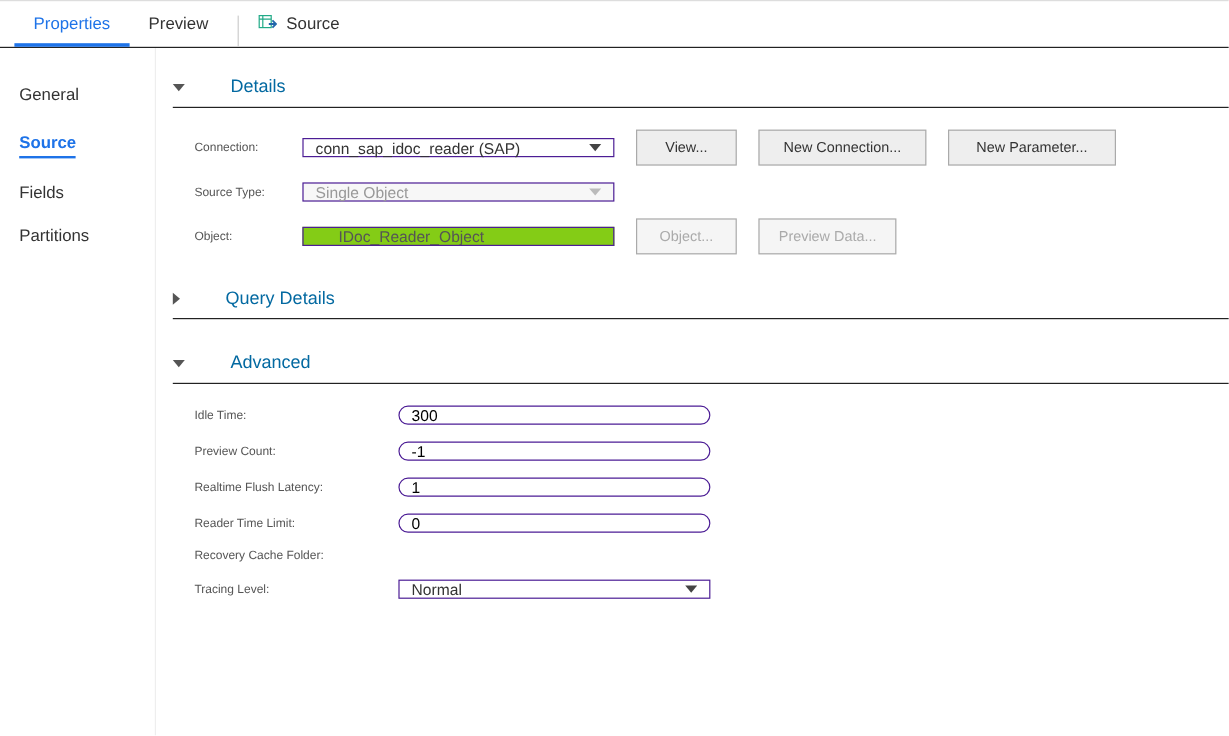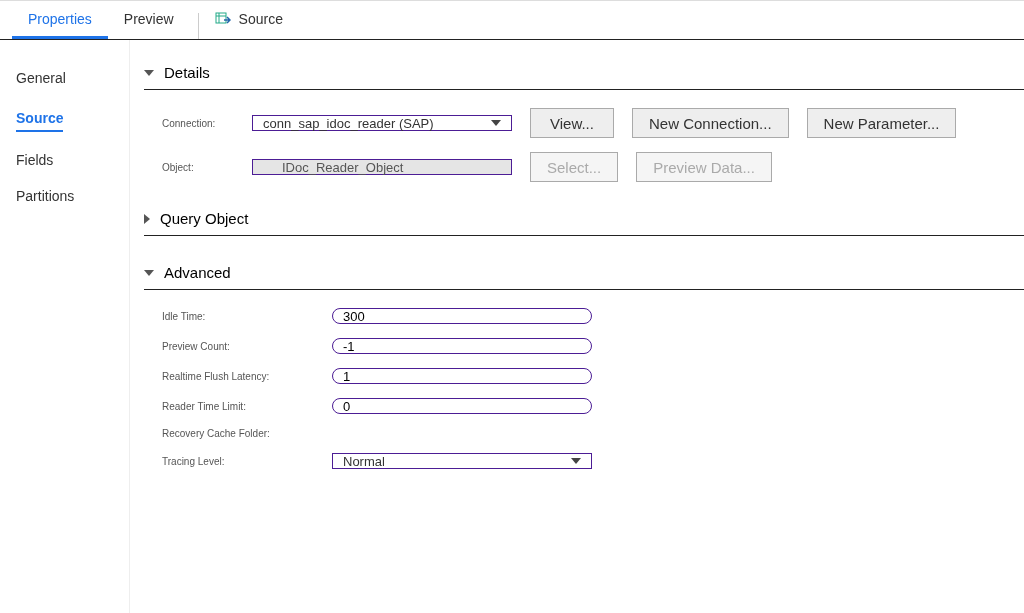--- a/index.html
+++ b/index.html
@@ -68,25 +68,26 @@
     flex: 1;
     padding: 20px 0 20px 14px;
   }
   .section {
     margin-bottom: 24px;
   }
   .section-header {
     display: flex;
     align-items: center;
     font-size: 15px;
-    color: #000000;
+    color: #0369a1;
     padding: 4px 0 8px 0;
     border-bottom: 1px solid #222;
     margin-bottom: 18px;
     cursor: pointer;
+    gap: 28px;
   }
   .tri {
     width: 0; height: 0;
     border-left: 5px solid transparent;
     border-right: 5px solid transparent;
     border-top: 6px solid #555;
     margin-right: 10px;
   }
   .tri-right {
     width: 0; height: 0;
@@ -124,39 +125,39 @@
     justify-content: space-between;
     cursor: pointer;
     width: 260px;
   }
   .dropdown.disabled {
     background: #f7f7f7;
     color: #999;
     cursor: default;
   }
   .dropdown.readonly {
-    background: #e5e5e5;
+    background: #84cc16;
     color: #555;
     cursor: default;
     padding-left: 29px;
   }
   .dd-caret {
     width:0;height:0;
     border-left:5px solid transparent;
     border-right:5px solid transparent;
     border-top:6px solid #444;
     margin-left:8px;
   }
   .btn {
     height: 30px;
     min-width: 84px;
     padding: 0 16px;
     border: 1px solid #aaa;
     background: #eee;
-    font-size: 15px;
+    font-size: 12px;
     color: #333;
     cursor: pointer;
     font-family: inherit;
   }
   .btn:disabled {
     color: #aaa;
     background: #f5f5f5;
     cursor: default;
   }
   .btn-row { display:flex; gap:18px; margin-left:18px;}
@@ -221,39 +222,46 @@
             <span>conn_sap_idoc_reader (SAP)</span>
             <span class="dd-caret"></span>
           </div>
           <div class="btn-row">
             <button class="btn">View...</button>
             <button class="btn" style="min-width:140px;padding-left:16px;">New Connection...</button>
             <button class="btn" style="min-width:140px;">New Parameter...</button>
           </div>
         </div>
 
+        <div class="form-row">
+          <div class="form-label narrow">Source Type:</div>
+          <div class="dropdown disabled">
+            <span>Single Object</span>
+            <span class="dd-caret" style="border-top-color:#bbb;"></span>
+          </div>
+        </div>
 
         <div class="form-row">
           <div class="form-label narrow">Object:</div>
           <div class="dropdown readonly" style="justify-content:flex-start;">
             <span>IDoc_Reader_Object</span>
           </div>
           <div class="btn-row">
-            <button class="btn" disabled="">Select...</button>
+            <button class="btn" disabled="">Object...</button>
             <button class="btn" disabled="">Preview Data...</button>
           </div>
         </div>
 
       </div>
     </div>
 
     <div class="section">
       <div class="section-header">
         <span class="tri-right"></span>
-        <span>Query Object</span>
+        <span>Query Details</span>
       </div>
     </div>
 
     <div class="section">
       <div class="section-header">
         <span class="tri"></span>
         <span>Advanced</span>
       </div>
       <div class="section-body">
 

